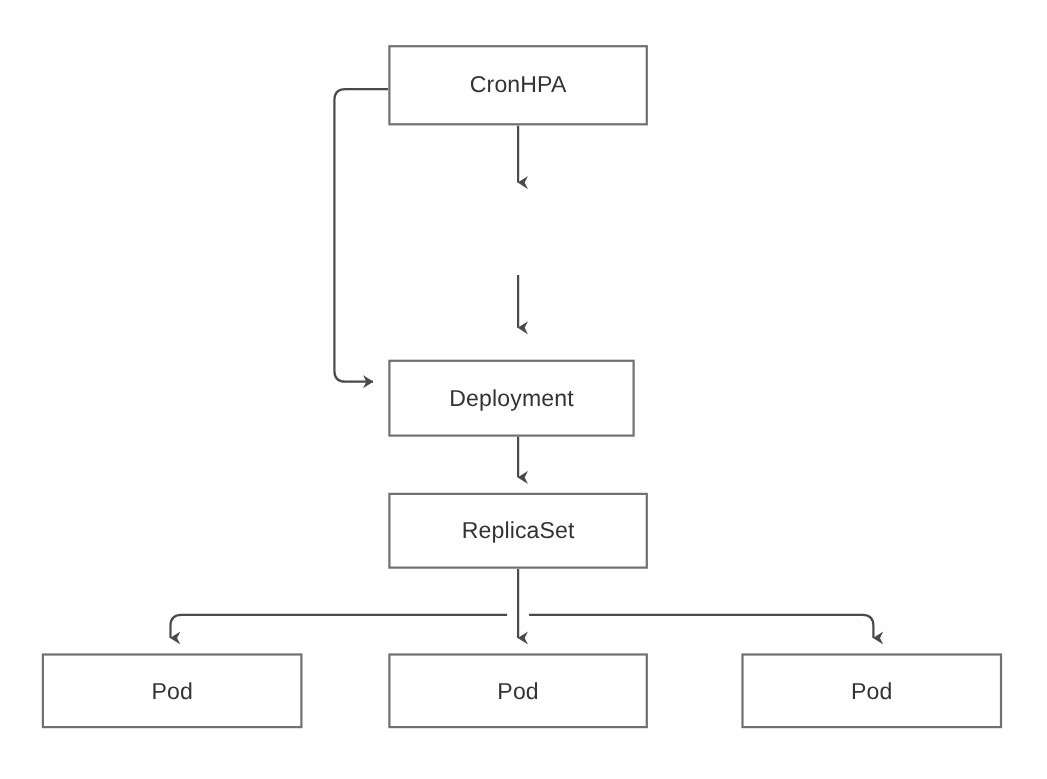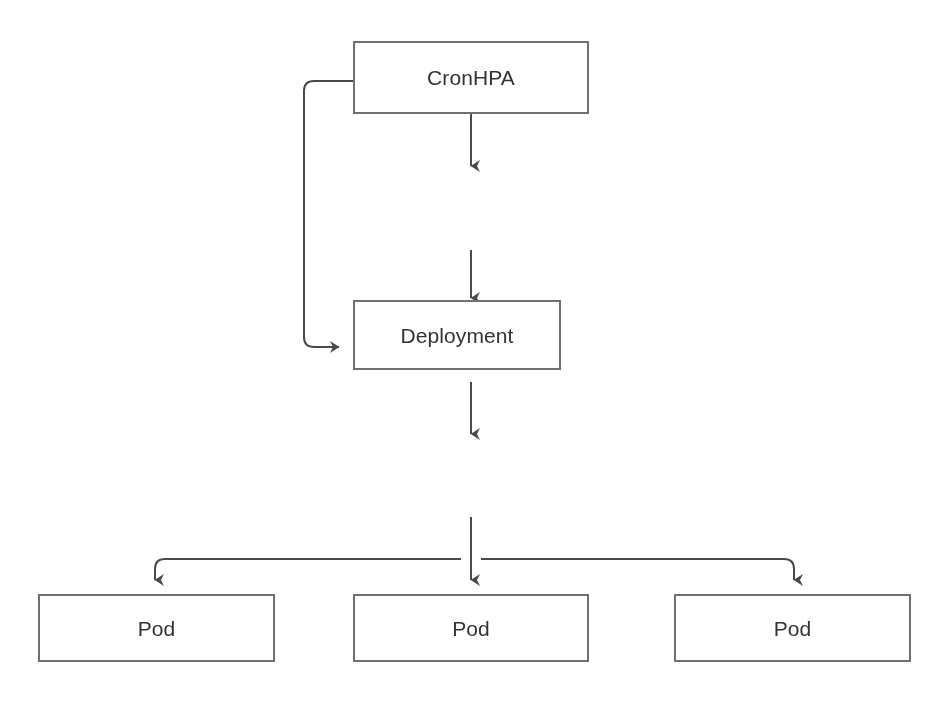--- a/index.html
+++ b/index.html
@@ -75,24 +75,27 @@
 
       <path d="M 481 559 L 784 559 Q 794 559 794 569 L 794 580" marker-end="url(#arrow-down)"></path>
     </g>
   </svg>
 
   <div class="node" style="left:353px; top:41px; width:236px; height:73px;">
     <span class="node-label">CronHPA</span>
   </div>
 
 
-  <div class="node" style="left:353px; top:300px; width:208px; height:70px;">
+  <div class="node" style="left:353px; top:327px; width:224px; height:70px;">
     <span class="node-label">Deployment</span>
   </div>
 
+  <div class="node" style="left:353px; top:448px; width:236px; height:69px;">
+    <span class="node-label">ReplicaSet</span>
+  </div>
 
   <div class="node" style="left:38px; top:594px; width:237px; height:68px;">
     <span class="node-label">Pod</span>
   </div>
 
   <div class="node" style="left:353px; top:594px; width:236px; height:68px;">
     <span class="node-label">Pod</span>
   </div>
 
   <div class="node" style="left:674px; top:594px; width:237px; height:68px;">

